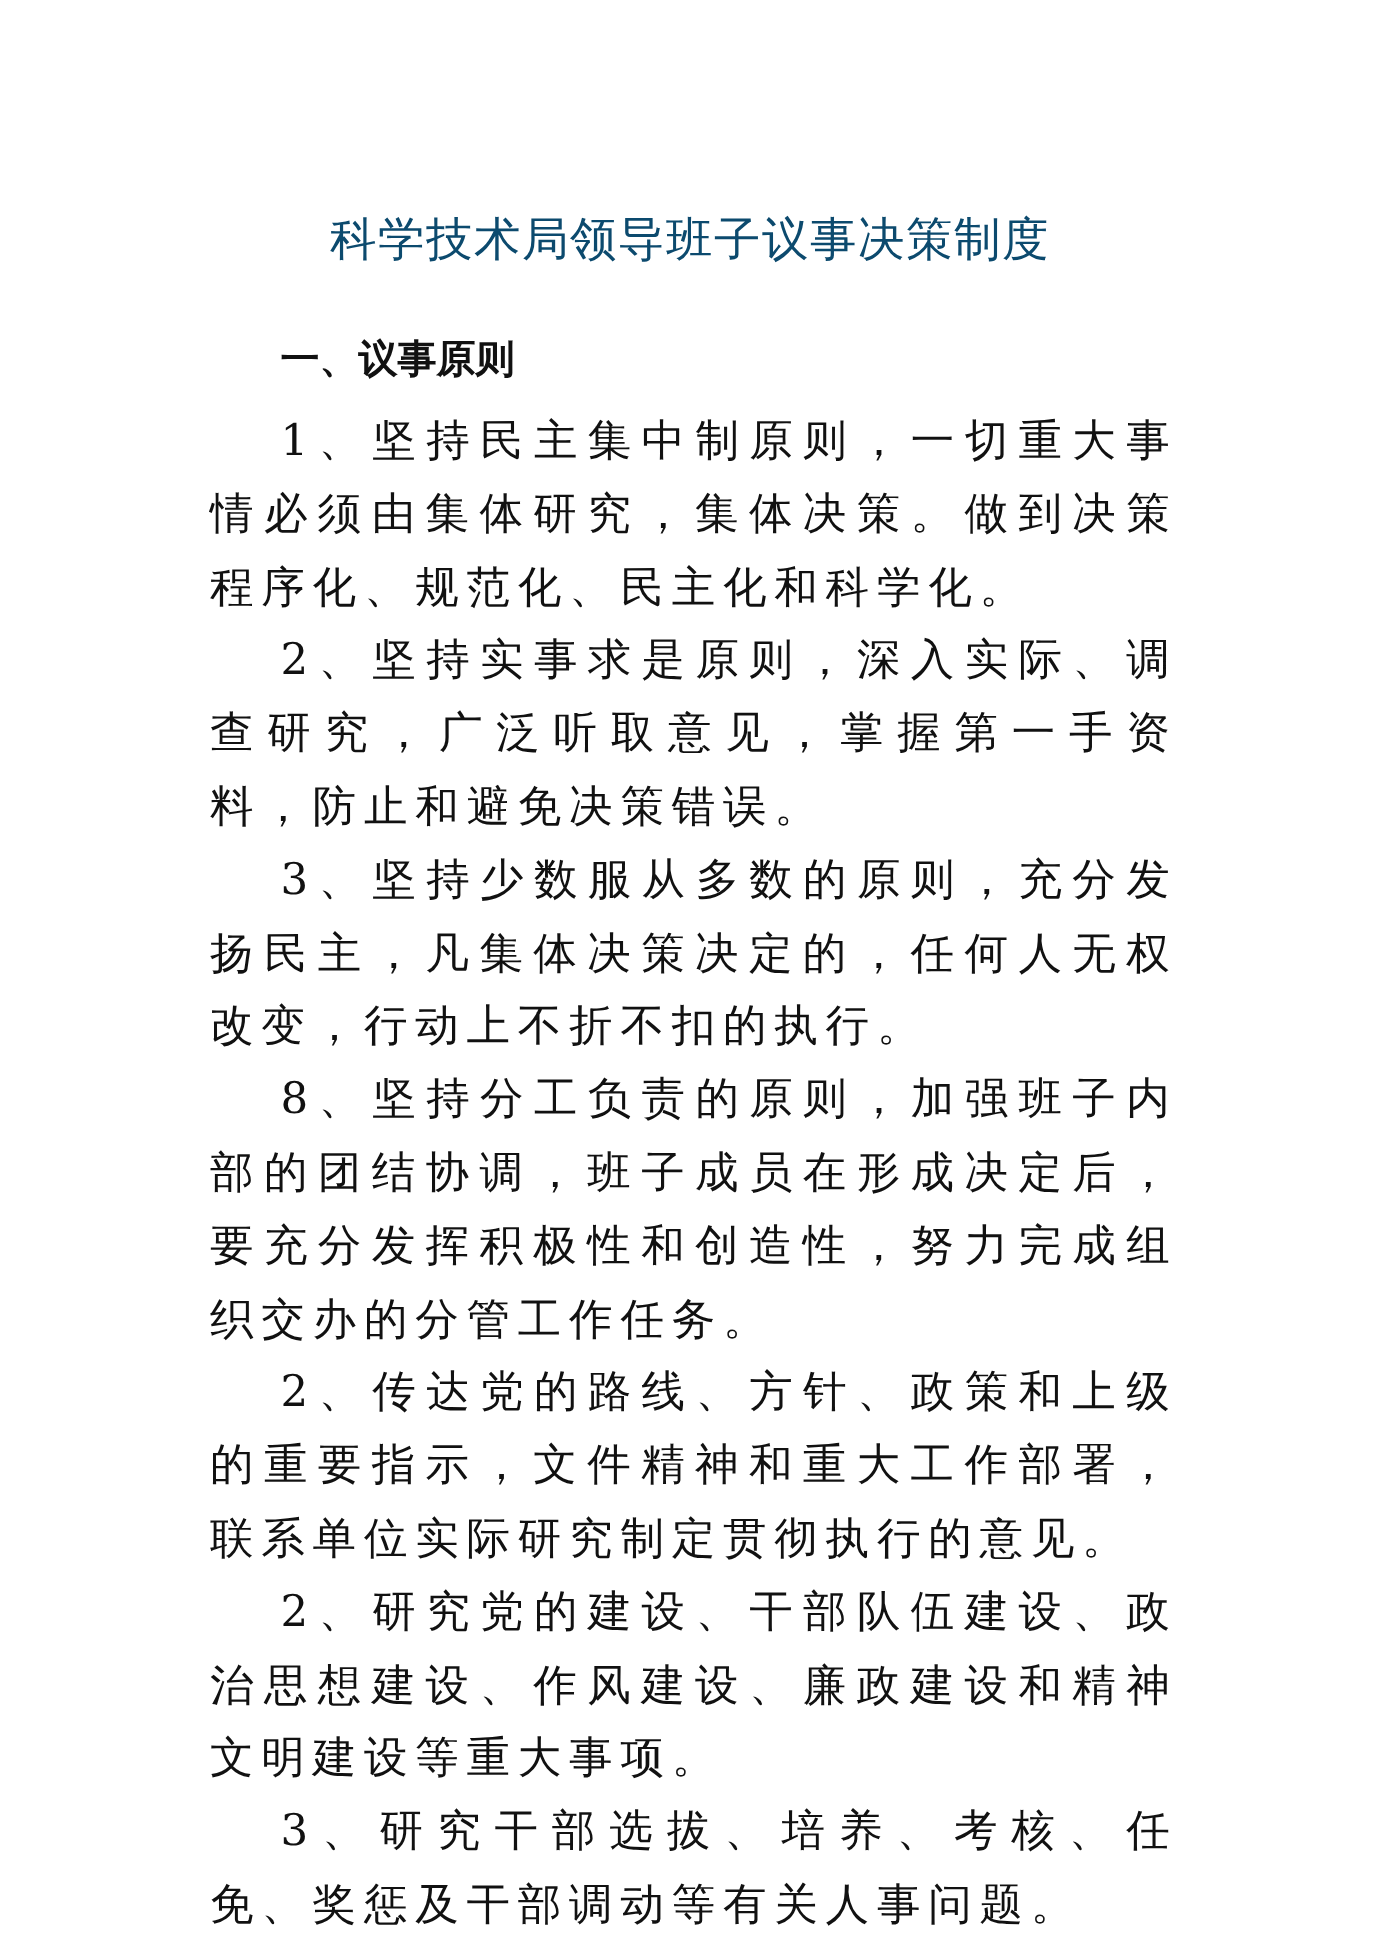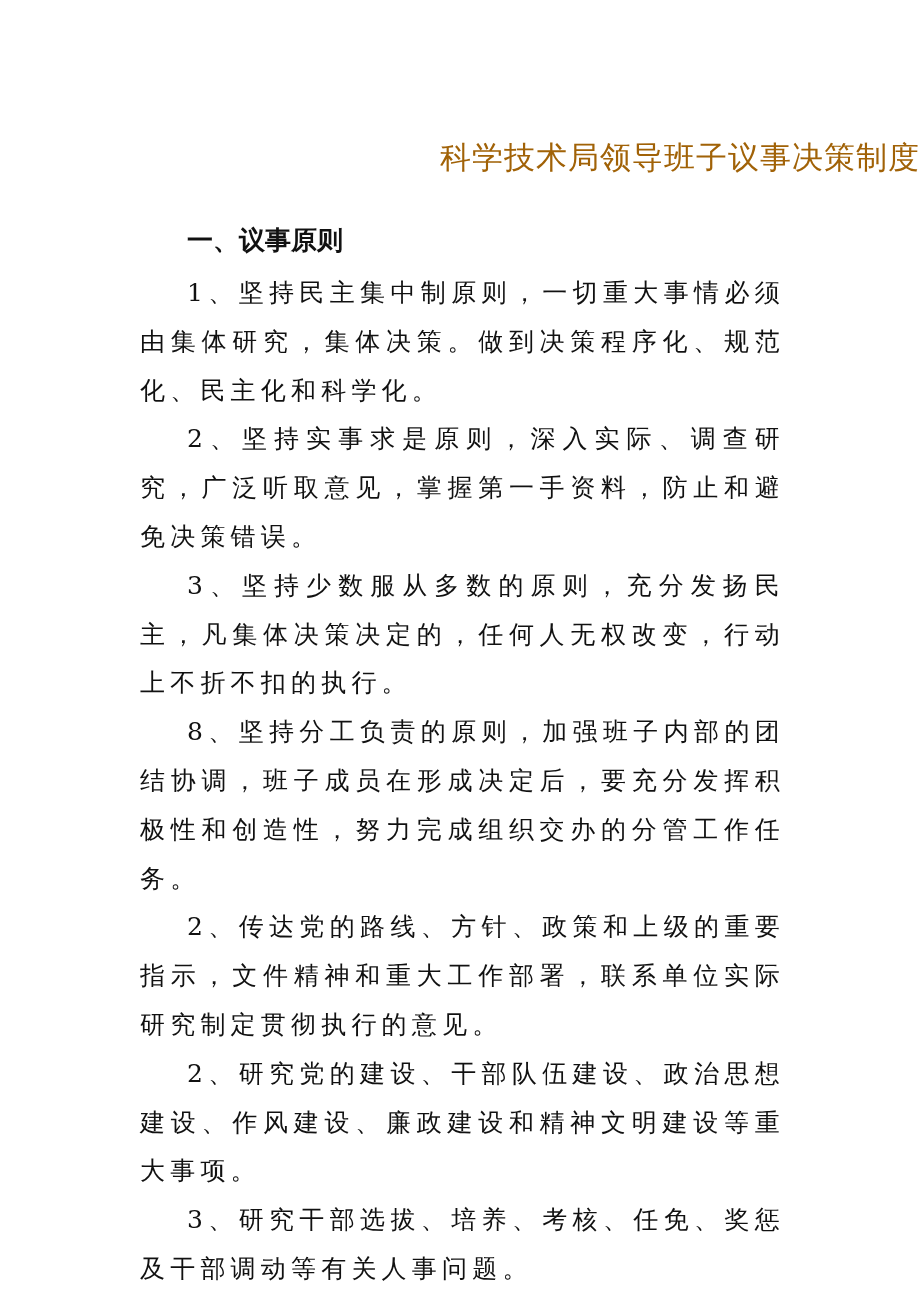--- a/index.html
+++ b/index.html
@@ -19,26 +19,26 @@
       left: 0; top: 0;
       width: 920px;
       height: 1301px;
       background: #ffffff;
     }
     .title {
       position: absolute;
       left: 0;
       top: 138px;
       width: 920px;
-      text-align: right;
-      font-family: Liberation Mono, monospace;
+      text-align: center;
+      font-family: Liberation Sans, sans-serif;
       font-size: 31px;
       line-height: 44px;
       letter-spacing: 1px;
-      color: #a16207;
+      color: #0c4a6e;
       margin: 0;
       font-weight: normal;
     }
     .body {
       position: absolute;
       left: 140px;
       top: 220px;
       width: 645px;
     }
     .heading {
@@ -46,21 +46,21 @@
       font-size: 26px;
       font-weight: bold;
       line-height: 40px;
       height: 40px;
       margin: 0 0 9px 0;
       padding-left: 47px;
       color: #111111;
     }
     .para {
       font-family: "DejaVu Serif", "Liberation Serif", serif;
-      font-size: 25px;
+      font-size: 29px;
       line-height: 48.8px;
       letter-spacing: 5.2px;
       text-indent: 47px;
       margin: 0;
       color: #111111;
       text-align: justify;
       word-break: break-all;
     }
     .para.nojust { text-align: left; }
   </style>

